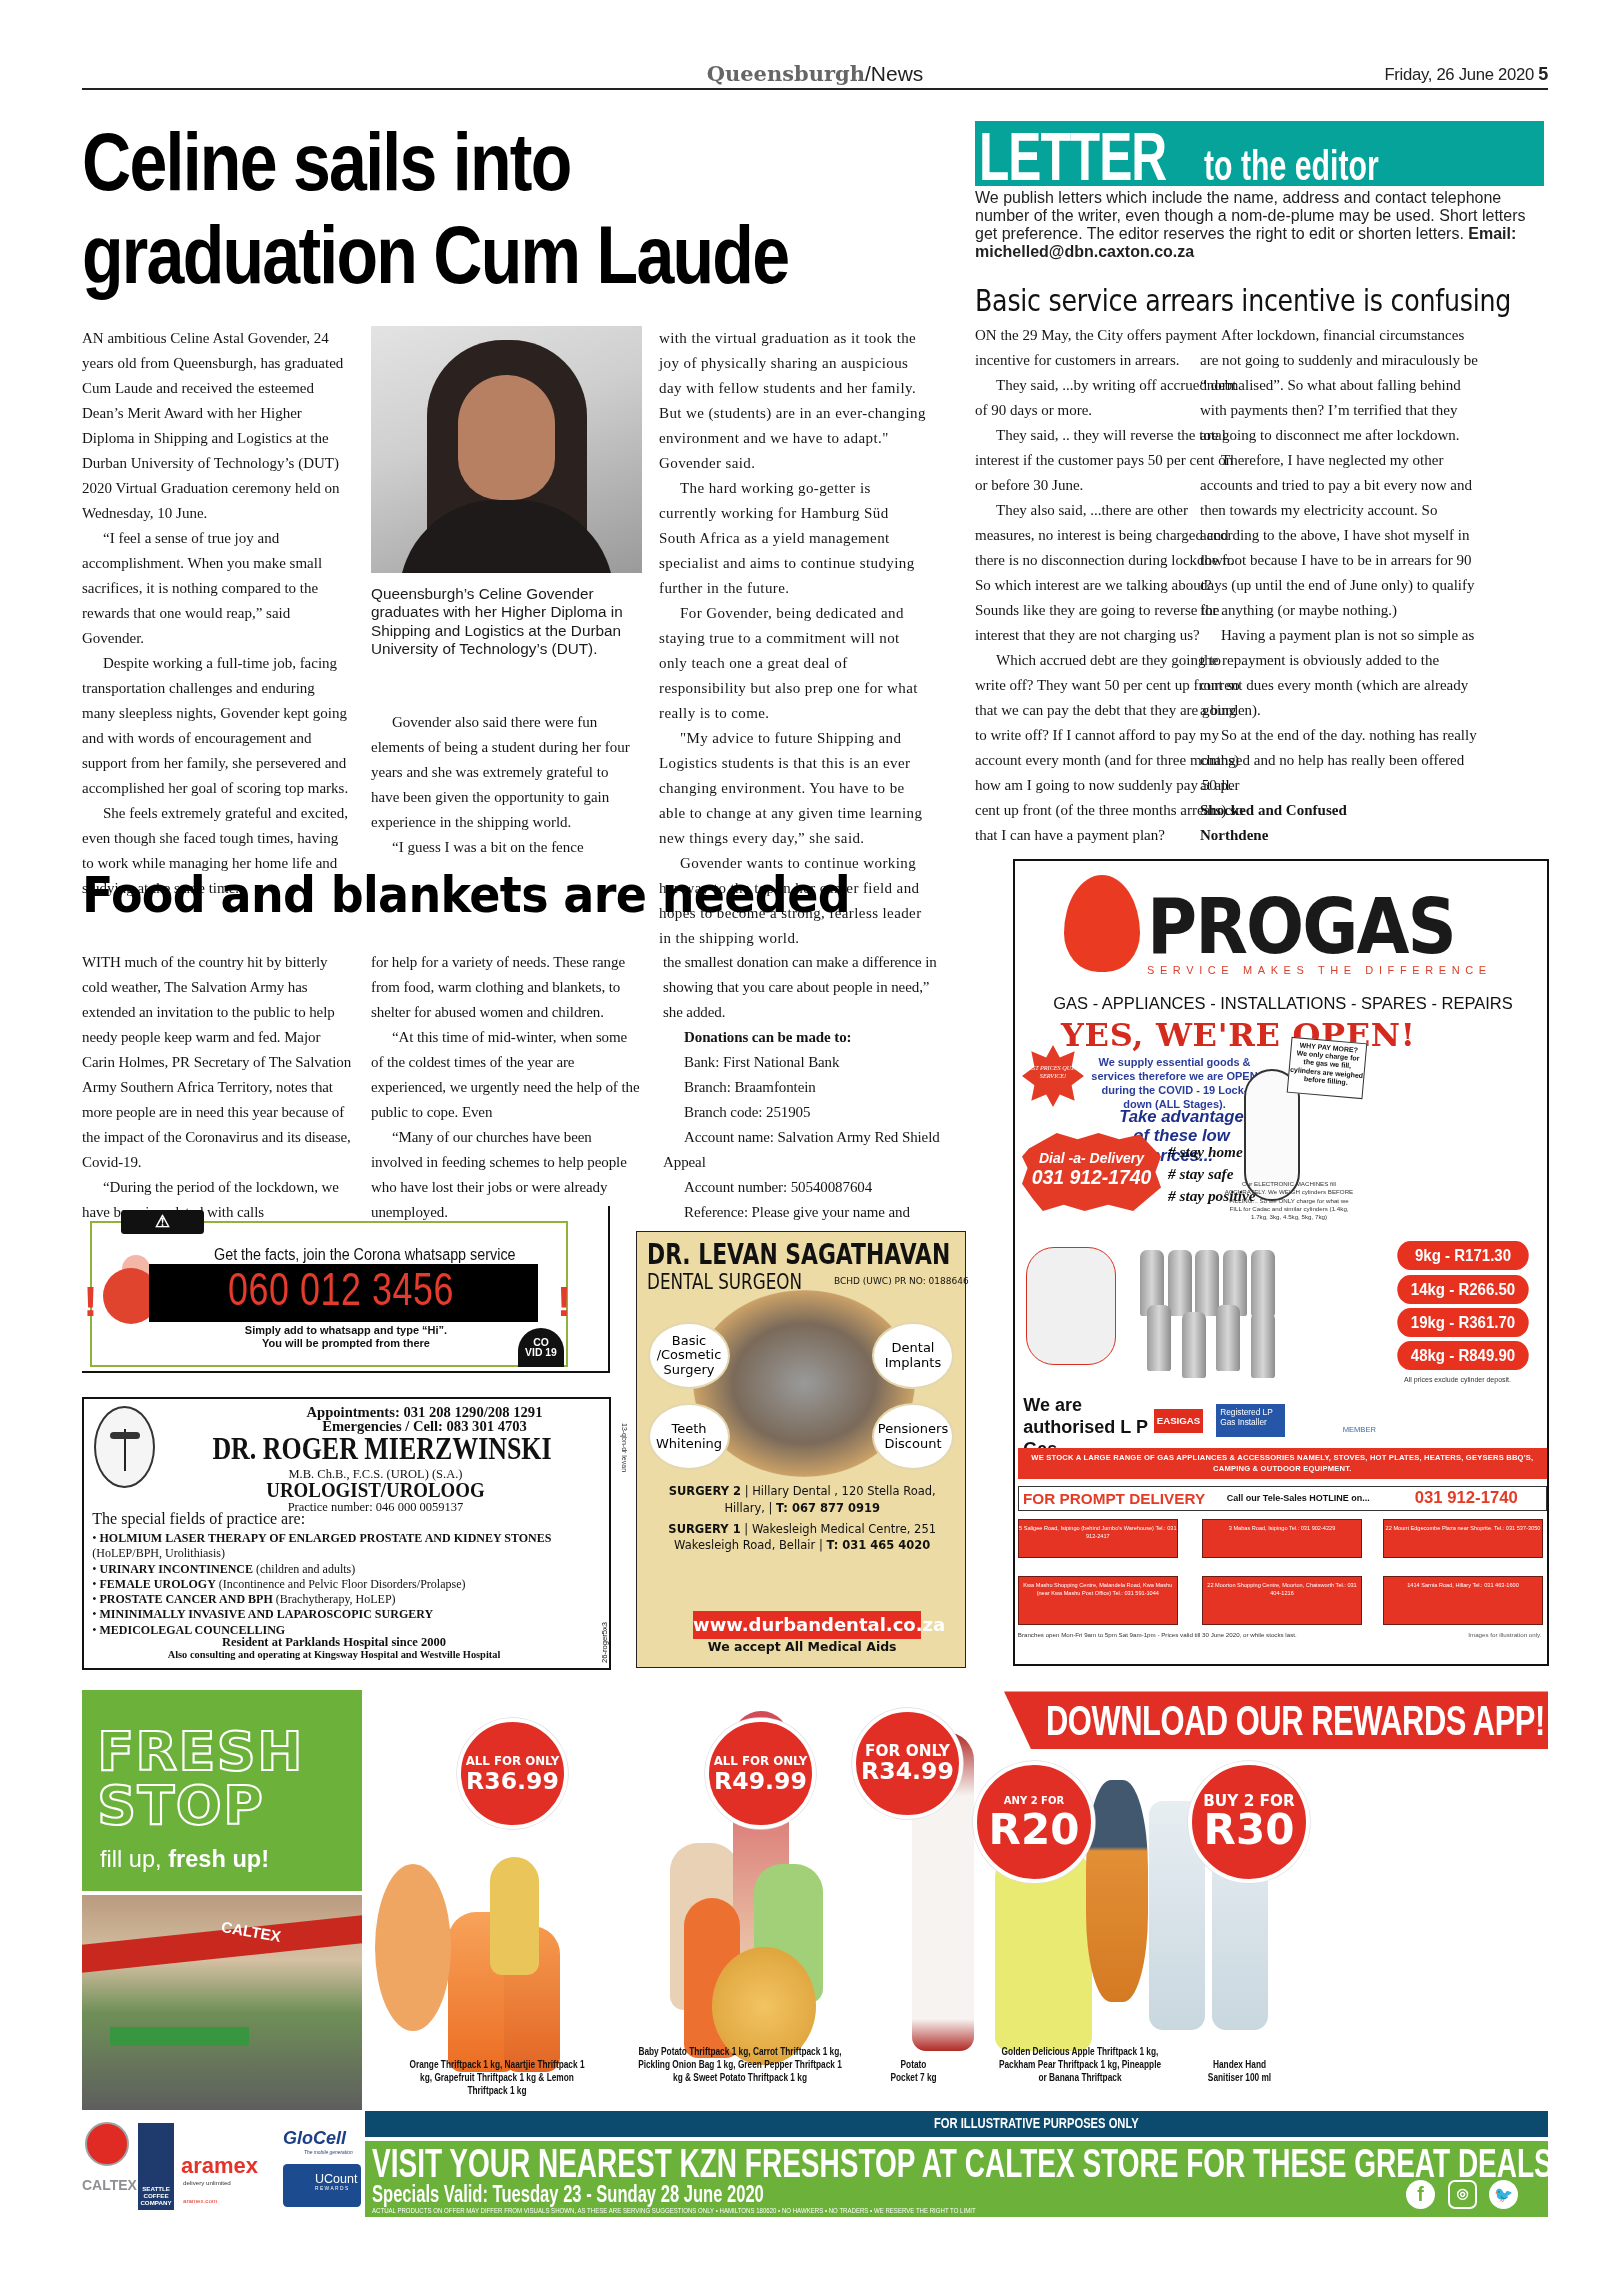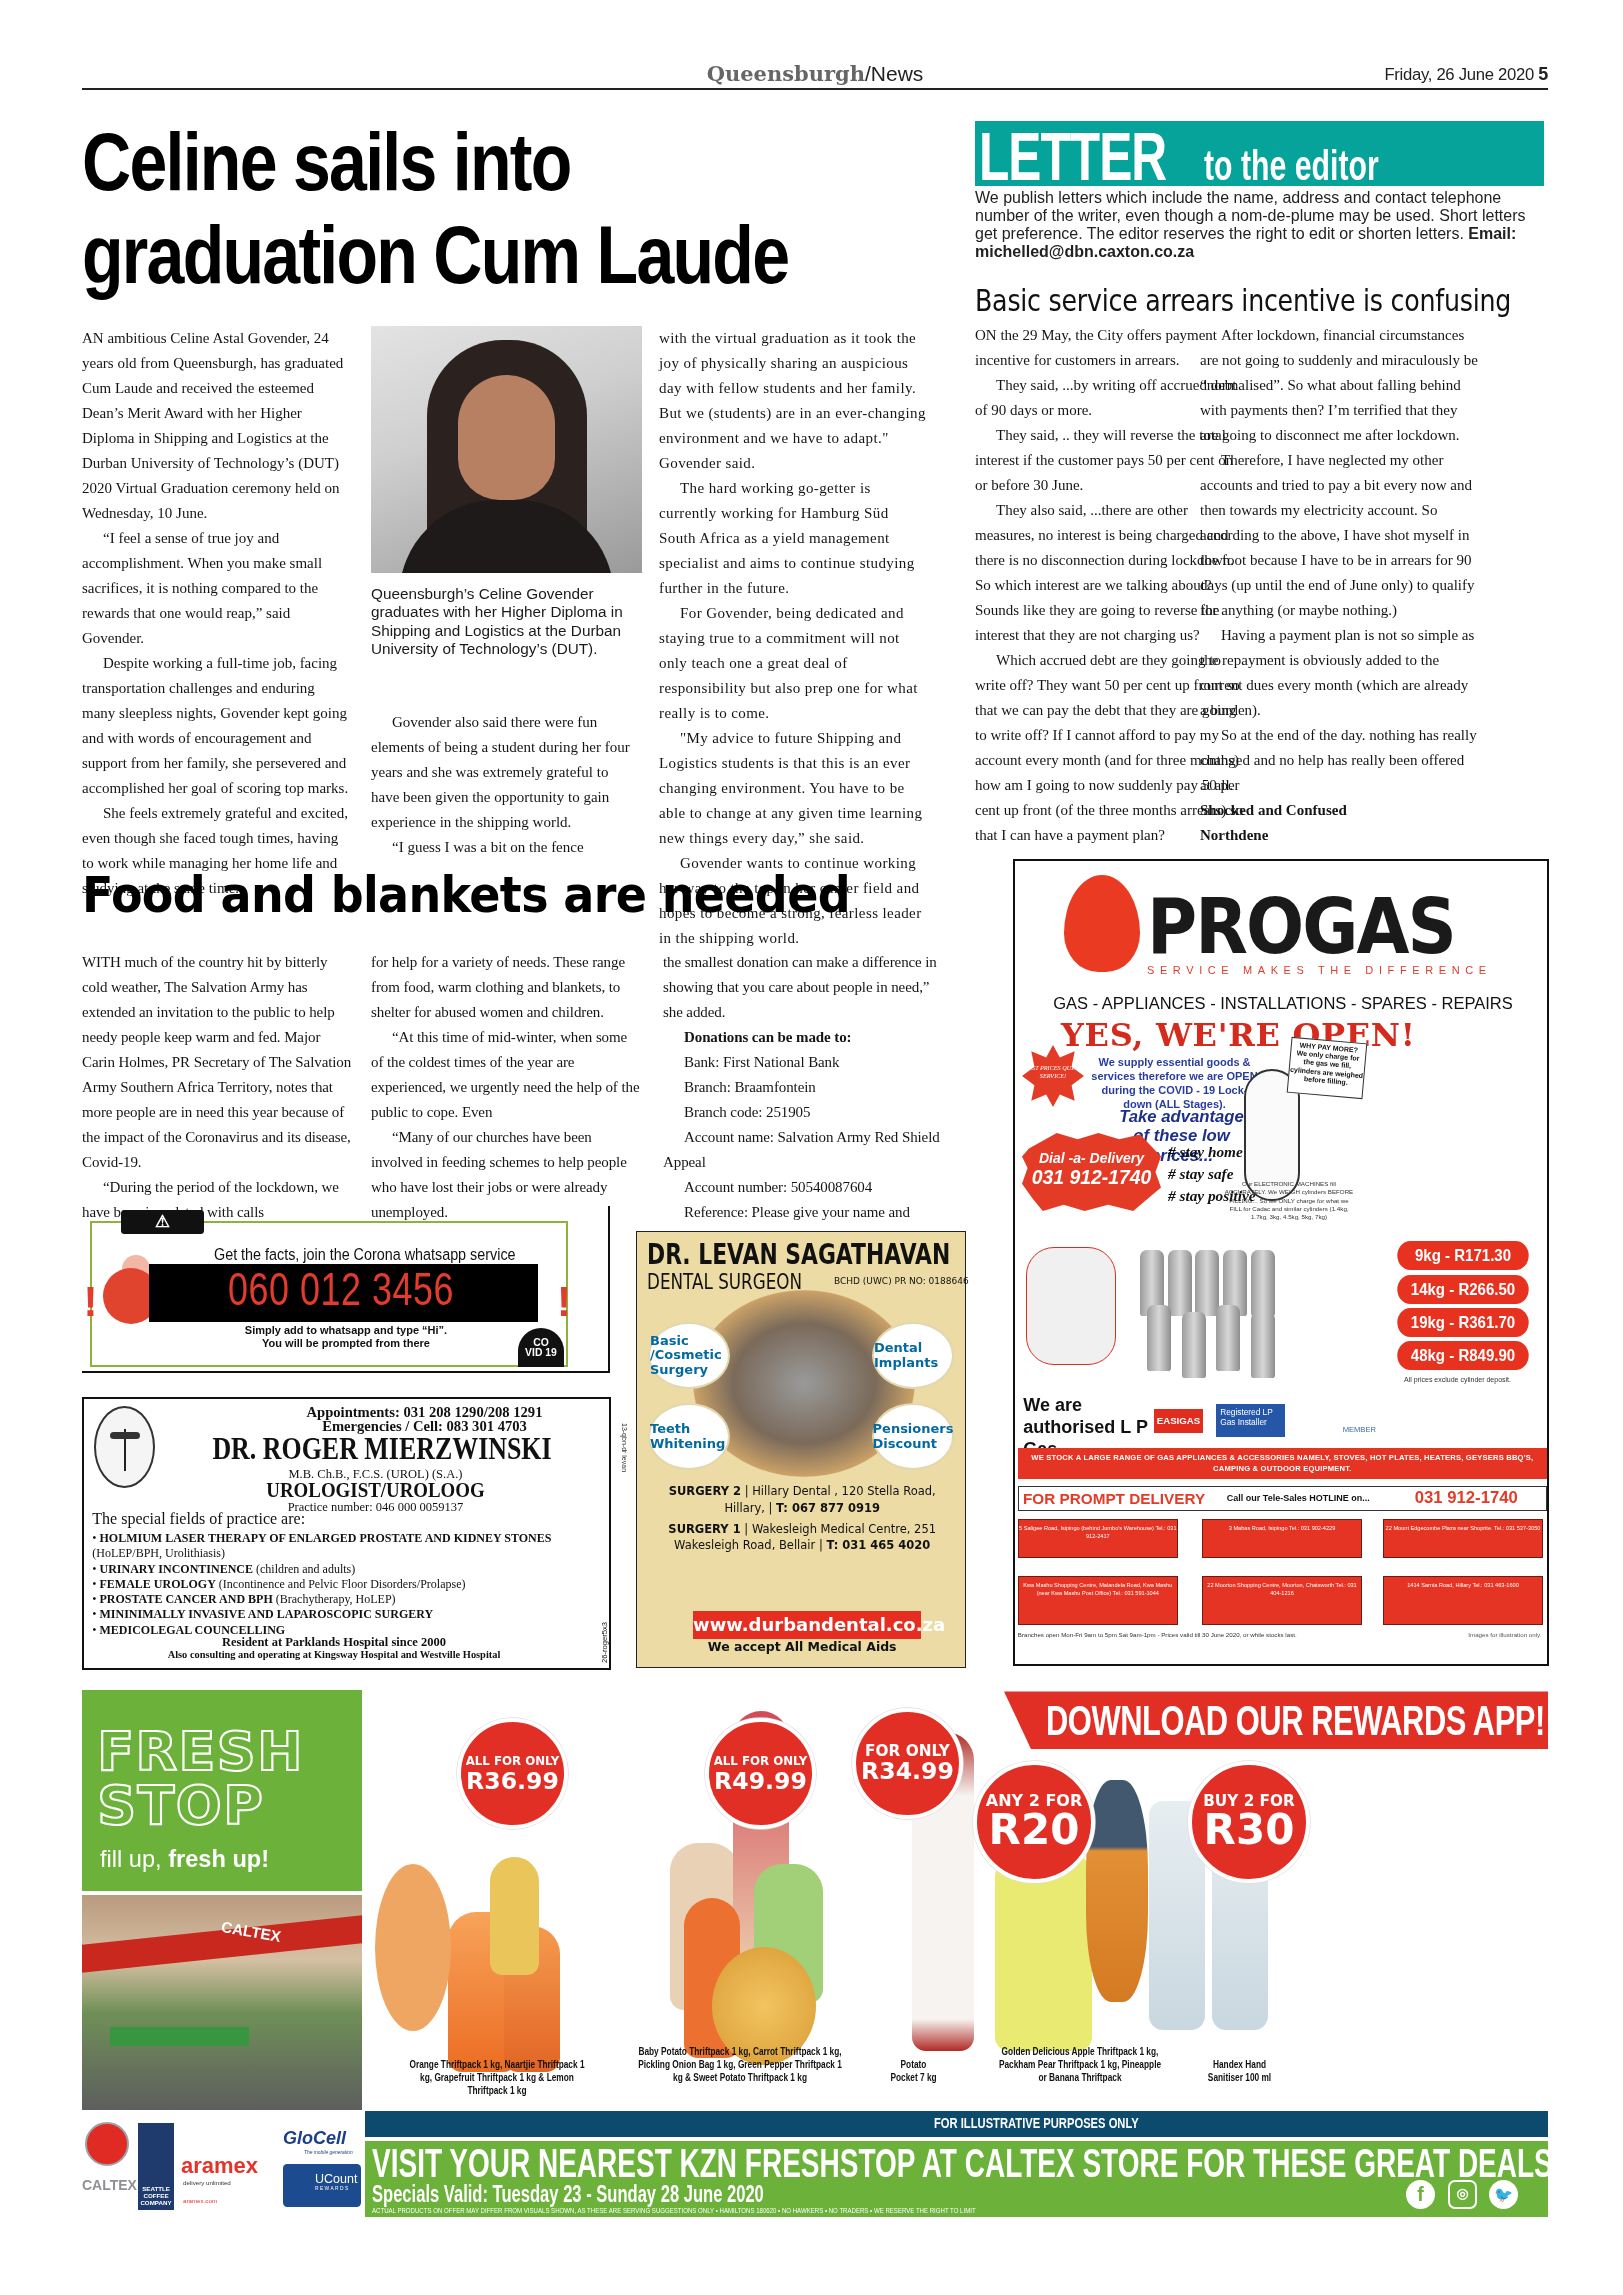--- a/index.html
+++ b/index.html
@@ -77,21 +77,21 @@
 #doctor .res{left:28px;top:236px;width:444px;text-align:center;font-weight:bold;font-size:12.5px}
 #doctor .also{left:14px;top:250px;width:472px;text-align:center;font-weight:bold;font-size:10.4px}
 #doctor .code{left:514px;top:215px;font-family:"Liberation Sans",sans-serif;font-size:7.6px;transform:rotate(-90deg);transform-origin:left top;white-space:nowrap}
 
 
 #dental{left:636px;top:1231px;width:330px;height:437px;background:#ecdba4;border:1.4px solid #222}
 #dental .dr{left:9.7px;top:5.6px;width:312px;font-family:"DejaVu Sans",sans-serif;font-weight:bold;font-size:28px;color:#111;transform:scaleX(0.78);transform-origin:left top;white-space:nowrap}
 #dental .ds{left:9.7px;top:37px;font-family:"DejaVu Sans",sans-serif;font-size:21.5px;color:#111;transform:scaleX(0.78);transform-origin:left top;white-space:nowrap}
 #dental .bchd{left:197px;top:44px;font-family:"DejaVu Sans",sans-serif;font-size:9px;color:#111;white-space:nowrap}
 #dental .implant{left:56px;top:58px;width:222px;height:187px;border-radius:50%;background:radial-gradient(ellipse at center,#9a9a9a 0%,#7a6a5a 45%,#caa167 70%,#f4efe1 72%)}
-#dental .circle{width:82px;height:67px;border-radius:50%;background:#fff;border:2.8px solid #e3d7b0;font-family:"DejaVu Sans",sans-serif;font-weight:bold;font-size:13px;line-height:14.6px;display:flex;align-items:center;justify-content:center;color:#0369a1}
+#dental .circle{width:82px;height:67px;border-radius:50%;background:#fff;border:2.8px solid #e3d7b0;font-family:"DejaVu Sans",sans-serif;font-weight:normal;font-size:13px;line-height:14.6px;text-align:center;display:flex;align-items:center;justify-content:center;color:#000000}
 #dental .addr{left:9.7px;top:251px;width:311px;text-align:center;font-family:"DejaVu Sans",sans-serif;font-size:11.5px;line-height:16.7px;color:#111}
 #dental .url{left:56px;top:379px;width:228px;height:28px;background:#e62d22;color:#fff;font-family:"DejaVu Sans",sans-serif;font-weight:bold;font-size:18px;text-align:center;line-height:28px}
 #dental .aids{left:9.7px;top:407px;width:311px;text-align:center;font-family:"DejaVu Sans",sans-serif;font-weight:bold;font-size:12.5px}
 
 
 #progas{left:1013px;top:859px;width:536px;height:807px;border:2.1px solid #111;background:#fff;overflow:hidden}
 #progas .flame{left:49px;top:14px;width:76px;height:97px;border-radius:50% 50% 45% 45%/60% 60% 40% 40%;background:#ea3a22}
 #progas .logo{left:132px;top:21px;font-family:"DejaVu Sans",sans-serif;font-weight:bold;font-size:76px;color:#1a1a1a;letter-spacing:-2.1px;transform:scaleX(0.9);transform-origin:left top}
 #progas .tagline{left:132px;top:103px;font-family:"Liberation Sans",sans-serif;font-size:11px;letter-spacing:5.6px;color:#d9402c}
 #progas .services{left:0;width:536px;top:132px;text-align:center;font-family:"Liberation Sans",sans-serif;font-size:17.4px;color:#111;transform:scaleX(0.95)}
@@ -415,21 +415,21 @@
       </div>
     <div class="badge" style="left:340px;top:28px">
         <div class="t">ALL FOR ONLY</div>
         <div class="p">R49.99</div>
       </div>
     <div class="badge" style="left:487px;top:18px">
         <div class="t" style="font-size:15.3px">FOR ONLY</div>
         <div class="p">R34.99</div>
       </div>
     <div class="badge" style="left:608px;top:71px;width:122px;height:122px">
-        <div class="t" style="font-size:16px">ANY 2 FOR</div>
+        <div class="t" style="font-size:10px">ANY 2 FOR</div>
         <div class="pbig">R20</div>
       </div>
     <div class="badge" style="left:823px;top:71px;width:122px;height:122px">
         <div class="t" style="font-size:15.3px">BUY 2 FOR</div>
         <div class="pbig">R30</div>
       </div>
 
     <div class="prod-cap" style="left:14px;top:368px;width:236px">Orange Thriftpack 1 kg, Naartjie Thriftpack 1 kg, Grapefruit Thriftpack 1 kg &amp; Lemon Thriftpack 1 kg</div>
     <div class="prod-cap" style="left:243px;top:355px;width:264px">Baby Potato Thriftpack 1 kg, Carrot Thriftpack 1 kg, Pickling Onion Bag 1 kg, Green Pepper Thriftpack 1 kg &amp; Sweet Potato Thriftpack 1 kg</div>
     <div class="prod-cap" style="left:514px;top:368px;width:69px">Potato Pocket 7 kg</div>

